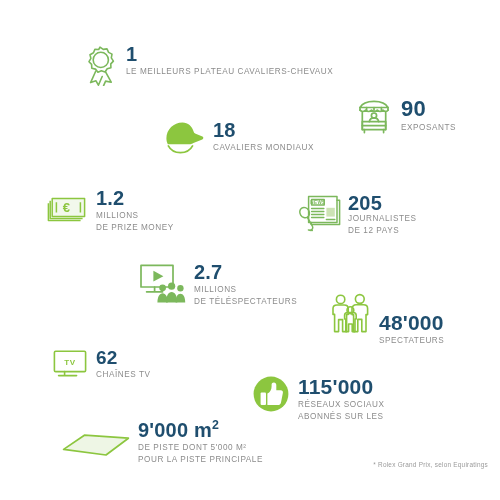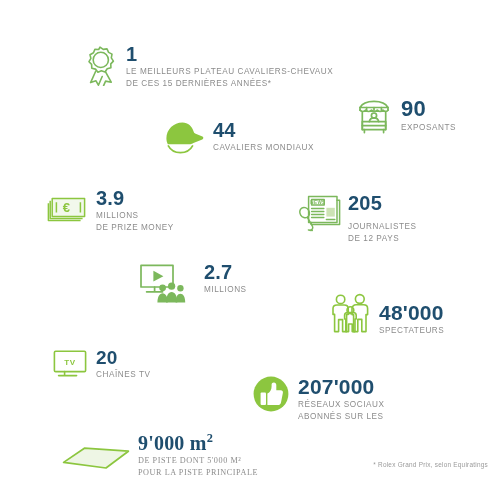--- a/index.html
+++ b/index.html
@@ -68,39 +68,39 @@
   #stat-exhibitors { left: 355px; top: 98px; }
   #stat-exhibitors .stat-icon { width: 38px; height: 38px; margin-right: 8px; }
   #stat-exhibitors .stat-value { font-size: 22px; margin-top: 0; margin-bottom: 2px; }
 
   #stat-prize-money { left: 46px; top: 188px; }
   #stat-prize-money .stat-icon { width: 42px; height: 32px; margin-right: 8px; margin-top: 2px; }
   #stat-prize-money .stat-value { font-size: 20px; margin-bottom: 2px; }
 
   #stat-journalists { left: 297px; top: 192px; }
   #stat-journalists .stat-icon { width: 44px; height: 44px; margin-right: 7px; }
-  #stat-journalists .stat-value { font-size: 20px; margin-top: 1px; margin-bottom: 8px; }
-
-  #stat-tv-viewers { left: 137px; top: 261px; gap: 10px; }
+  #stat-journalists .stat-value { font-size: 20px; margin-top: 1px; margin-bottom: 0; }
+
+  #stat-tv-viewers { left: 137px; top: 261px; }
   #stat-tv-viewers .stat-icon { width: 50px; height: 44px; margin-right: 7px; }
   #stat-tv-viewers .stat-value { font-size: 20px; margin-top: 1px; margin-bottom: 2px; }
 
   #stat-spectators { left: 331px; top: 292px; }
   #stat-spectators .stat-icon { width: 40px; height: 42px; margin-right: 8px; }
-  #stat-spectators .stat-value { font-size: 21px; margin-top: 10px; margin-bottom: 2px; }
+  #stat-spectators .stat-value { font-size: 21px; margin-top: 20px; margin-bottom: 2px; }
 
   #stat-tv-channels { left: 52px; top: 348px; align-items: center; }
   #stat-tv-channels .stat-icon { width: 36px; height: 32px; margin-right: 8px; }
   #stat-tv-channels .stat-value { font-size: 19px; margin-bottom: 2px; }
 
   #stat-followers { left: 252px; top: 375px; }
   #stat-followers .stat-icon { width: 38px; height: 38px; margin-right: 8px; }
   #stat-followers .stat-value { font-size: 21px; margin-top: 1px; margin-bottom: 2px; }
 
-  #stat-arena { left: 62px; top: 433px; font-family: Liberation Serif, serif; }
+  #stat-arena { left: 62px; top: 420px; }
   #stat-arena .stat-icon { width: 68px; height: 32px; margin-right: 8px; margin-top: 10px; }
   #stat-arena .stat-value { font-size: 20px; margin-bottom: 2px; }
 
   #footnote {
     position: absolute;
     right: 12px;
     top: 461px;
     color: #9a9a9a;
     font-size: 6.4px;
     letter-spacing: 0.25px;
@@ -119,38 +119,37 @@
           <path d="M20 3.2 L23.2 5.4 L27 4.9 L28.6 8.4 L32 10.1 L31.3 13.9 L33.4 17.1 L30.8 19.9 L30.9 23.7 L27.2 24.8 L25 28 L21.4 26.8 L17.9 28.2 L15.5 25.1 L11.8 24.2 L11.6 20.4 L9 17.7 L10.9 14.4 L10 10.7 L13.5 8.8 L14.9 5.2 L18.7 5.5 Z"></path>
           <circle cx="20.8" cy="15.9" r="7.6"></circle>
           <path d="M15.8 27 L10.6 38.6 L16 36.8 L18.4 41.2 L22.2 32.5"></path>
           <path d="M25.4 27.6 L31.2 38.2 L25.6 37.1 L23.6 41.6"></path>
         </g>
       </svg>
     </span>
     <span class="stat-text">
       <span class="stat-value">1</span>
       <span class="stat-label">LE MEILLEURS PLATEAU CAVALIERS-CHEVAUX</span>
-      <span class="stat-label">DE CES 15 DERNIÈRES ANNÉES*</span>
     </span>
   </div>
 
   <div class="stat" id="stat-riders">
     <span class="stat-icon">
       <svg viewBox="0 0 44 40" width="44" height="40" aria-hidden="true">
         <g fill="#8cc63f">
           <path d="M20.5 3.4 C11.6 3.4 4.4 10.4 4.4 19.2 C4.4 21.4 4.9 23.4 5.8 25.2 L28.4 25.2 C29.5 25.2 30.2 24.6 31.4 24.1 L40.3 20.4 C41.6 19.8 41.7 18.2 40.4 17.6 L33.1 14.6 C32.3 14.2 31.8 13.5 31.6 12.6 C30.3 7.3 25.9 3.4 20.5 3.4 Z"></path>
           <path d="M6.6 26.6 C8.9 30.4 13.3 33 18.4 33 C23.5 33 27.9 30.4 30.2 26.6 Z" opacity="0"></path>
         </g>
         <g fill="none" stroke="#8cc63f" stroke-width="1.7">
           <path d="M6.0 26.3 C8.3 30.6 13.0 33.6 18.4 33.6 C23.9 33.6 28.6 30.6 30.9 26.3"></path>
         </g>
       </svg>
     </span>
     <span class="stat-text">
-      <span class="stat-value">44</span>
+      <span class="stat-value">18</span>
       <span class="stat-label">CAVALIERS MONDIAUX</span>
     </span>
   </div>
 
   <div class="stat" id="stat-exhibitors">
     <span class="stat-icon">
       <svg viewBox="0 0 38 38" width="38" height="38" aria-hidden="true">
         <g fill="none" stroke="#7cb85c" stroke-width="1.7" stroke-linejoin="round" stroke-linecap="round">
           <path d="M5 9.5 C7 5.6 10.5 3.4 19 3.4 C27.5 3.4 31 5.6 33 9.5 Z"></path>
           <path d="M5 9.5 L5 12.2 M11.6 9.5 L11.6 12.2 M19 9.5 L19 12.2 M26.4 9.5 L26.4 12.2 M33 9.5 L33 12.2"></path>
@@ -176,21 +175,21 @@
         <g fill="none" stroke="#8cc63f" stroke-width="1.5" stroke-linejoin="round">
           <path d="M6.2 8.4 L38.6 8.4 L38.6 26.4 L6.2 26.4 Z" fill="#f2f8ec"></path>
           <path d="M4.2 10.8 L4.2 28.4 L36.6 28.4"></path>
           <path d="M2.4 13.2 L2.4 30.6 L34.6 30.6"></path>
           <path d="M10.4 12.2 L10.4 22.6 M34.4 12.2 L34.4 22.6"></path>
         </g>
         <text x="20.4" y="22.1" text-anchor="middle" font-family="Liberation Sans, sans-serif" font-size="13" font-weight="bold" fill="#8cc63f">€</text>
       </svg>
     </span>
     <span class="stat-text">
-      <span class="stat-value">3.9</span>
+      <span class="stat-value">1.2</span>
       <span class="stat-label">MILLIONS</span>
       <span class="stat-label">DE PRIZE MONEY</span>
     </span>
   </div>
 
   <div class="stat" id="stat-journalists">
     <span class="stat-icon">
       <svg viewBox="0 0 44 44" width="44" height="44" aria-hidden="true">
         <g fill="none" stroke="#7cb85c" stroke-width="1.5" stroke-linejoin="round" stroke-linecap="round">
           <path d="M11.6 4.6 L40 4.6 L40 30.4 L11.6 30.4 Z"></path>
@@ -228,20 +227,21 @@
           <circle cx="43.4" cy="27.2" r="3.2"></circle>
           <path d="M20.4 41.4 C20.4 35.8 22.6 32.2 25.6 32.2 C28.6 32.2 30.8 35.8 30.8 41.4 Z"></path>
           <path d="M29.0 41.4 C29.0 35.0 31.4 31.0 34.6 31.0 C37.9 31.0 40.3 35.0 40.3 41.4 Z"></path>
           <path d="M38.6 41.4 C38.6 36.2 40.6 32.8 43.4 32.8 C46.2 32.8 48.2 36.2 48.2 41.4 Z"></path>
         </g>
       </svg>
     </span>
     <span class="stat-text">
       <span class="stat-value">2.7</span>
       <span class="stat-label">MILLIONS</span>
+      <span class="stat-label">DE TÉLÉSPECTATEURS</span>
     </span>
   </div>
 
   <div class="stat" id="stat-spectators">
     <span class="stat-icon">
       <svg viewBox="0 0 40 42" width="40" height="42" aria-hidden="true">
         <g fill="none" stroke="#8cc63f" stroke-width="1.6" stroke-linejoin="round" stroke-linecap="round">
           <circle cx="9.6" cy="7.4" r="4.2"></circle>
           <path d="M3.6 39.6 L3.6 22.4 L2.0 22.4 L2.0 16.6 C2.0 14.4 3.8 13.0 6.0 13.0 L13.2 13.0 C15.4 13.0 17.2 14.4 17.2 16.6 L17.2 22.4 L15.6 22.4 L15.6 39.6 L11.6 39.6 L11.6 27.6 L7.6 27.6 L7.6 39.6 Z"></path>
           <circle cx="28.8" cy="7.0" r="4.4"></circle>
@@ -261,37 +261,37 @@
     <span class="stat-icon">
       <svg viewBox="0 0 36 32" width="36" height="32" aria-hidden="true">
         <g fill="none" stroke="#8cc63f" stroke-width="1.6" stroke-linejoin="round" stroke-linecap="round">
           <rect x="2.4" y="3.2" width="31.2" height="20.4" rx="1.2"></rect>
           <path d="M12.6 23.6 L12.6 27.2 M6.6 27.6 L24.6 27.6"></path>
         </g>
         <text x="18" y="16.6" text-anchor="middle" font-family="Liberation Sans, sans-serif" font-size="8" font-weight="bold" letter-spacing="0.6" fill="#8cc63f">TV</text>
       </svg>
     </span>
     <span class="stat-text">
-      <span class="stat-value">20</span>
+      <span class="stat-value">62</span>
       <span class="stat-label">CHAÎNES TV</span>
     </span>
   </div>
 
   <div class="stat" id="stat-followers">
     <span class="stat-icon">
       <svg viewBox="0 0 38 38" width="38" height="38" aria-hidden="true">
         <circle cx="19" cy="19" r="17.4" fill="#8cc63f"></circle>
         <g fill="#ffffff">
           <rect x="8.6" y="17.6" width="5.4" height="12.4" rx="1"></rect>
           <path d="M15.4 18.6 C18.0 17.2 19.6 14.6 19.6 11.4 L19.6 9.6 C19.6 8.3 20.6 7.4 21.9 7.4 C23.3 7.4 24.3 8.5 24.3 9.9 L24.3 15.2 L28.8 15.2 C30.2 15.2 31.2 16.4 30.9 17.8 L29.0 27.4 C28.8 28.9 27.6 30.0 26.1 30.0 L15.4 30.0 Z"></path>
         </g>
       </svg>
     </span>
     <span class="stat-text">
-      <span class="stat-value">207'000</span>
+      <span class="stat-value">115'000</span>
       <span class="stat-label">RÉSEAUX SOCIAUX</span>
       <span class="stat-label">ABONNÉS SUR LES</span>
     </span>
   </div>
 
   <div class="stat" id="stat-arena">
     <span class="stat-icon">
       <svg viewBox="0 0 68 32" width="68" height="32" aria-hidden="true">
         <path d="M22.4 5.2 L66.4 8.2 L44.0 25.0 L1.6 19.4 Z" fill="#eef6e5" stroke="#8cc63f" stroke-width="1.7" stroke-linejoin="round"></path>
       </svg>

